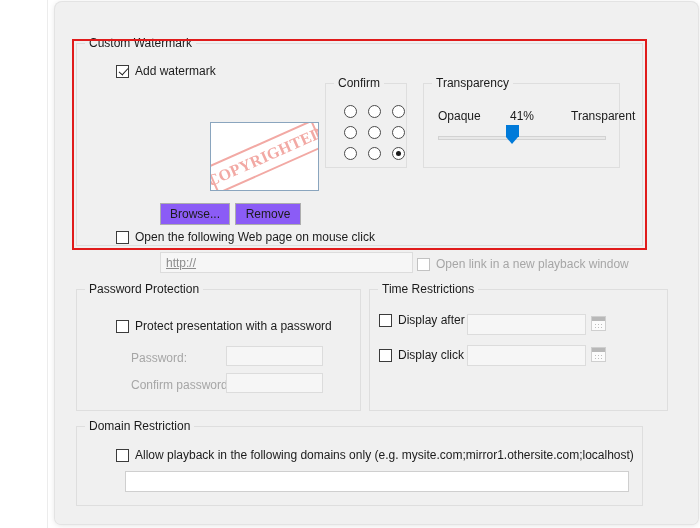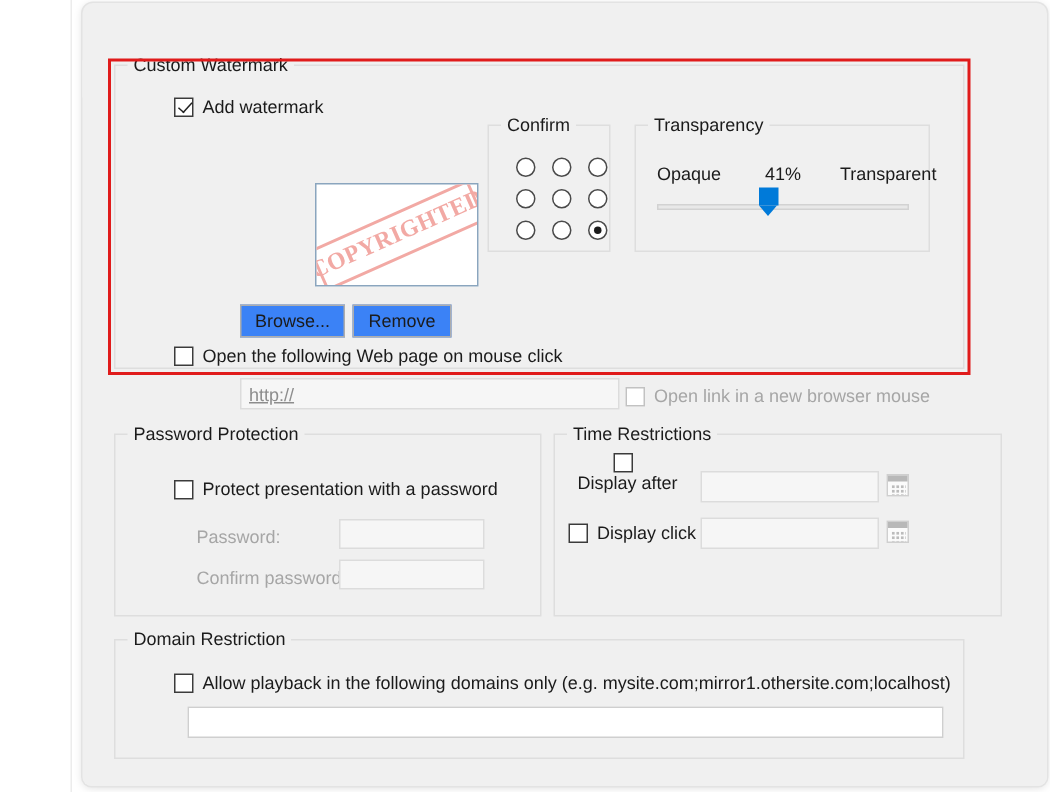--- a/index.html
+++ b/index.html
@@ -123,21 +123,21 @@
   .cb-label {
     margin-left: 6px;
     font-size: 12px;
     color: #1b1b1b;
     white-space: nowrap;
   }
   .cb-label.disabled { color: #a6a6a6; }
 
   .btn {
     position: absolute;
-    background: #3b82f6;
+    background: #8b5cf6;
     border: 1px solid #adadad;
     box-sizing: border-box;
     font-size: 12px;
     color: #1b1b1b;
     display: flex;
     align-items: center;
     justify-content: center;
     cursor: default;
   }
 
@@ -333,38 +333,38 @@
         <span class="radio"></span>
         <span class="radio"></span>
         <span class="radio selected"></span>
       </div>
     </div>
 
     <div class="group" style="left:368px; top:50px; width:197px; height:85px;">
       <div class="legend">Transparency</div>
       <div class="trans-lbl" style="left:14px; top:25px;">Opaque</div>
       <div class="trans-lbl" style="left:86px; top:25px;">41%</div>
-      <div class="trans-lbl" style="left:136px; top:25px;">Transparent</div>
+      <div class="trans-lbl" style="left:147px; top:25px;">Transparent</div>
       <div class="slider-track"></div>
       <div class="slider-thumb">
         <div class="body"></div>
         <div class="tip"></div>
       </div>
     </div>
 
     <div class="cb-row" style="left:61px; top:170px; margin-top:27px;">
       <span class="checkbox"></span>
       <span class="cb-label">Open the following Web page on mouse click</span>
     </div>
 
     <div class="textbox placeholder disabled" style="left:105px; top:219px; width:253px; height:21px;">http://</div>
 
     <div class="cb-row" style="left:362px; top:224px;">
       <span class="checkbox disabled"></span>
-      <span class="cb-label disabled">Open link in a new browser mouse</span>
+      <span class="cb-label disabled">Open link in a new playback window</span>
     </div>
 
     <div class="group" style="left:21px; top:256px; width:285px; height:122px;">
       <div class="legend">Password Protection</div>
     </div>
 
     <div class="cb-row" style="left:61px; top:286px;">
       <span class="checkbox"></span>
       <span class="cb-label">Protect presentation with a password</span>
     </div>
@@ -372,21 +372,21 @@
     <div class="field-label" style="left:76px; top:318px;">Password:</div>
     <div class="textbox disabled" style="left:171px; top:313px; width:97px; height:20px;"></div>
 
     <div class="field-label" style="left:76px; top:345px;">Confirm password:</div>
     <div class="textbox disabled" style="left:171px; top:340px; width:97px; height:20px;"></div>
 
     <div class="group" style="left:314px; top:256px; width:299px; height:122px;">
       <div class="legend">Time Restrictions</div>
     </div>
 
-    <div class="cb-row" style="left:324px; top:269px;flex-direction:column;">
+    <div class="cb-row" style="left:324px; top:280px;">
       <span class="checkbox"></span>
       <span class="cb-label">Display after</span>
     </div>
     <div class="textbox disabled" style="left:412px; top:281px; width:119px; height:21px;"></div>
     <div class="cal-btn" style="left:536px; top:283px;">
       <div class="cal">
         <div class="hdr"></div>
         <div class="dots"></div>
       </div>
     </div>

